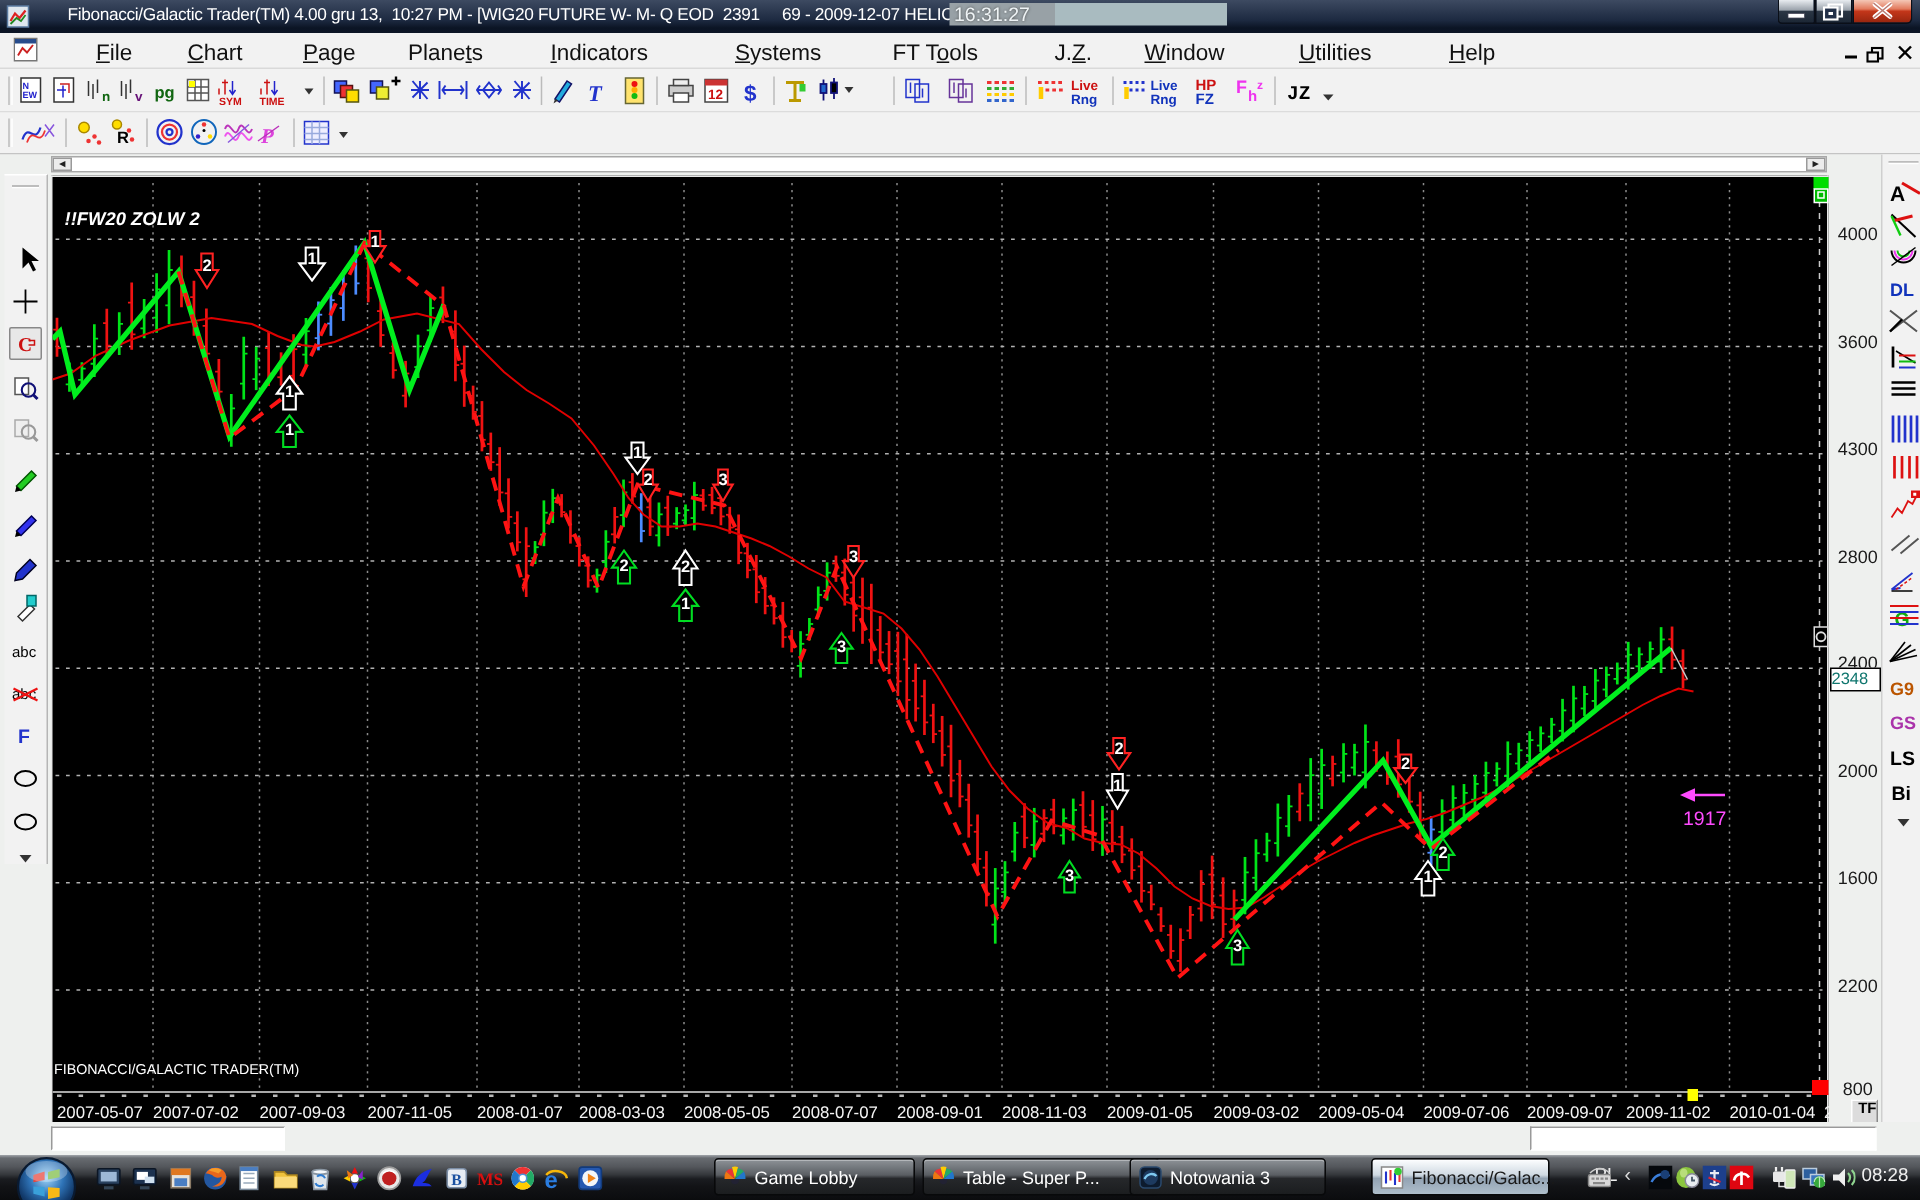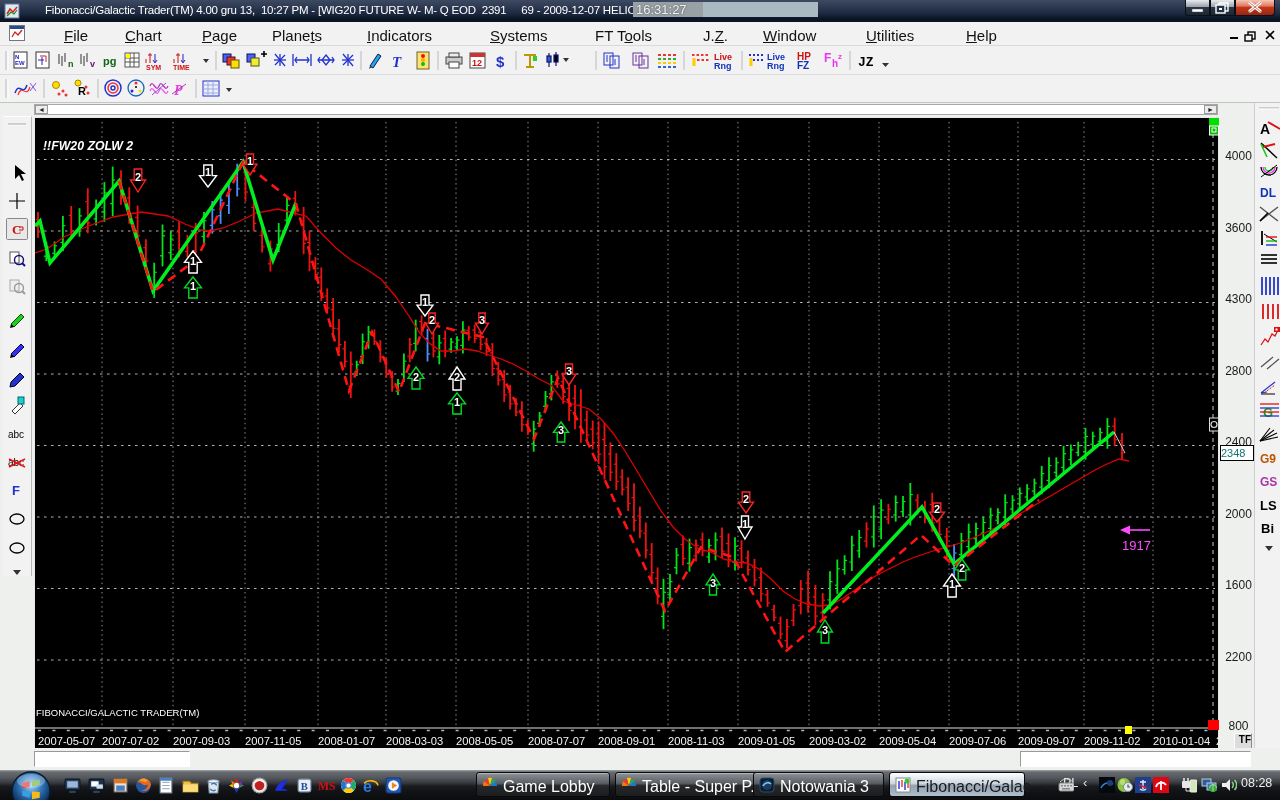--- a/index.html
+++ b/index.html
@@ -21,21 +21,21 @@
 .sbbtn{position:absolute;top:0px;width:13px;height:9px;background:#ececec;border:1px solid #9a9a9a;font-size:7px;line-height:8px;text-align:center;color:#222}
 #lpanel{position:absolute;left:3px;top:13px;width:29px;height:460px;background:#f2f2f2;border-right:1px solid #b5b5b5;border-top:1px solid #fff}
 #chartwin{position:absolute;left:34px;top:14px;width:1185px;height:632px;background:#000;border-top:1px solid #e8e8e8;border-left:1px solid #e8e8e8;border-right:1px solid #e8e8e8}
 #rpanel{position:absolute;left:1254px;top:0px;width:28px;height:652px;background:#f2f2f2;border-left:1px solid #cfcfcf}
 .plabel{position:absolute;width:27px;text-align:center;font-size:12px;color:#1a1a1a}
 #pbox{position:absolute;left:1220px;top:342px;width:34px;height:16px;background:#fff;border:1px solid #000;font-size:11px;text-align:left;line-height:14px;color:#0f766e}
 #tfbtn{position:absolute;left:1234px;top:630px;width:18px;height:24px;background:#dcdcdc;border:1px solid #888;border-top-color:#fff;border-left-color:#fff;font-size:10px;font-weight:bold;text-align:right;line-height:12px;color:#000}
 #botstrip{position:absolute;left:0;top:645px;width:1280px;height:22px;background:#eef0ee}
 .inset{position:absolute;top:3px;height:16px;background:#fff;border:1px solid #999;border-bottom-color:#fff;border-right-color:#fff}
 #taskbar{position:absolute;left:0;top:770px;width:1280px;height:30px;background:linear-gradient(180deg,#a2a6ab 0,#686c71 2px,#53565b 8px,#35383c 13px,#1a1c20 16px,#121316 21px,#0b0c0e 30px)}
-.tbtn{position:absolute;top:2px;height:25px;border-radius:3px;border:1px solid #08090a;background:linear-gradient(180deg,#8e9398 0%,#5a5e63 45%,#26282b 55%,#1b1d1f 100%);box-shadow:inset 0 1px 0 rgba(255,255,255,.35);color:#fff;font-size:16px}
+.tbtn{position:absolute;top:2px;height:25px;border-radius:3px;border:1px solid #08090a;background:linear-gradient(180deg,#8e9398 0%,#5a5e63 45%,#26282b 55%,#1b1d1f 100%);box-shadow:inset 0 1px 0 rgba(255,255,255,.35);color:#fff;font-size:12px}
 .tbtn .lbl{position:absolute;left:26px;top:5px;white-space:nowrap}
 .tbtn-active{background:linear-gradient(180deg,#fdfeff 0%,#cfd9e2 45%,#93a3b3 55%,#aebecb 100%);color:#1a1a1a}
 .trayico{position:absolute;top:7px;width:16px;height:16px}
 .qlico{position:absolute;top:7px;width:17px;height:17px}
 </style></head><body>
 <div id="titlebar">
 <svg class="abs" style="left:4px;top:3px" width="16" height="16">
       <rect x="1" y="1" width="14" height="14" fill="#dfe7ef" stroke="#5a7aa0"></rect>
       <polyline points="3,11 6,6 9,9 13,4" fill="none" stroke="#d22" stroke-width="1.5"></polyline>
       <polyline points="3,13 7,9 10,11 13,7" fill="none" stroke="#282" stroke-width="1.2"></polyline>
@@ -1092,21 +1092,21 @@
       <span class="lbl">Table - Super P...</span>
     </div>
 <div class="tbtn" style="left:753px;width:131px">
       <svg class="abs" style="left:5px;top:4px" width="16" height="16" viewBox="0 0 16 16">
         <rect x="1" y="1" width="14" height="14" rx="3" fill="#0d1b2e" stroke="#2a4a6e"></rect>
         <circle cx="8" cy="8" r="5" fill="#1d3a5f"></circle>
         <path d="M4 9 c2 -4 6 -4 8 -2" stroke="#7ec8f0" fill="none" stroke-width="1.6"></path>
       </svg>
       <span class="lbl">Notowania 3</span>
     </div>
-<div class="tbtn tbtn-active" style="left:889px;width:136px">
+<div class="tbtn tbtn-active" style="left:914px;width:119px">
       <svg class="abs" style="left:5px;top:4px" width="16" height="16" viewBox="0 0 16 16">
         <rect x="1" y="1" width="14" height="14" fill="#fff" stroke="#888"></rect>
         <g stroke-width="1.4">
           <line x1="4" y1="4" x2="4" y2="12" stroke="#23c"></line>
           <line x1="7" y1="3" x2="7" y2="10" stroke="#e33"></line>
           <line x1="10" y1="5" x2="10" y2="13" stroke="#23c"></line>
           <line x1="13" y1="4" x2="13" y2="11" stroke="#e33"></line>
         </g>
         <circle cx="12" cy="4" r="2.5" fill="#3c3"></circle>
       </svg>

